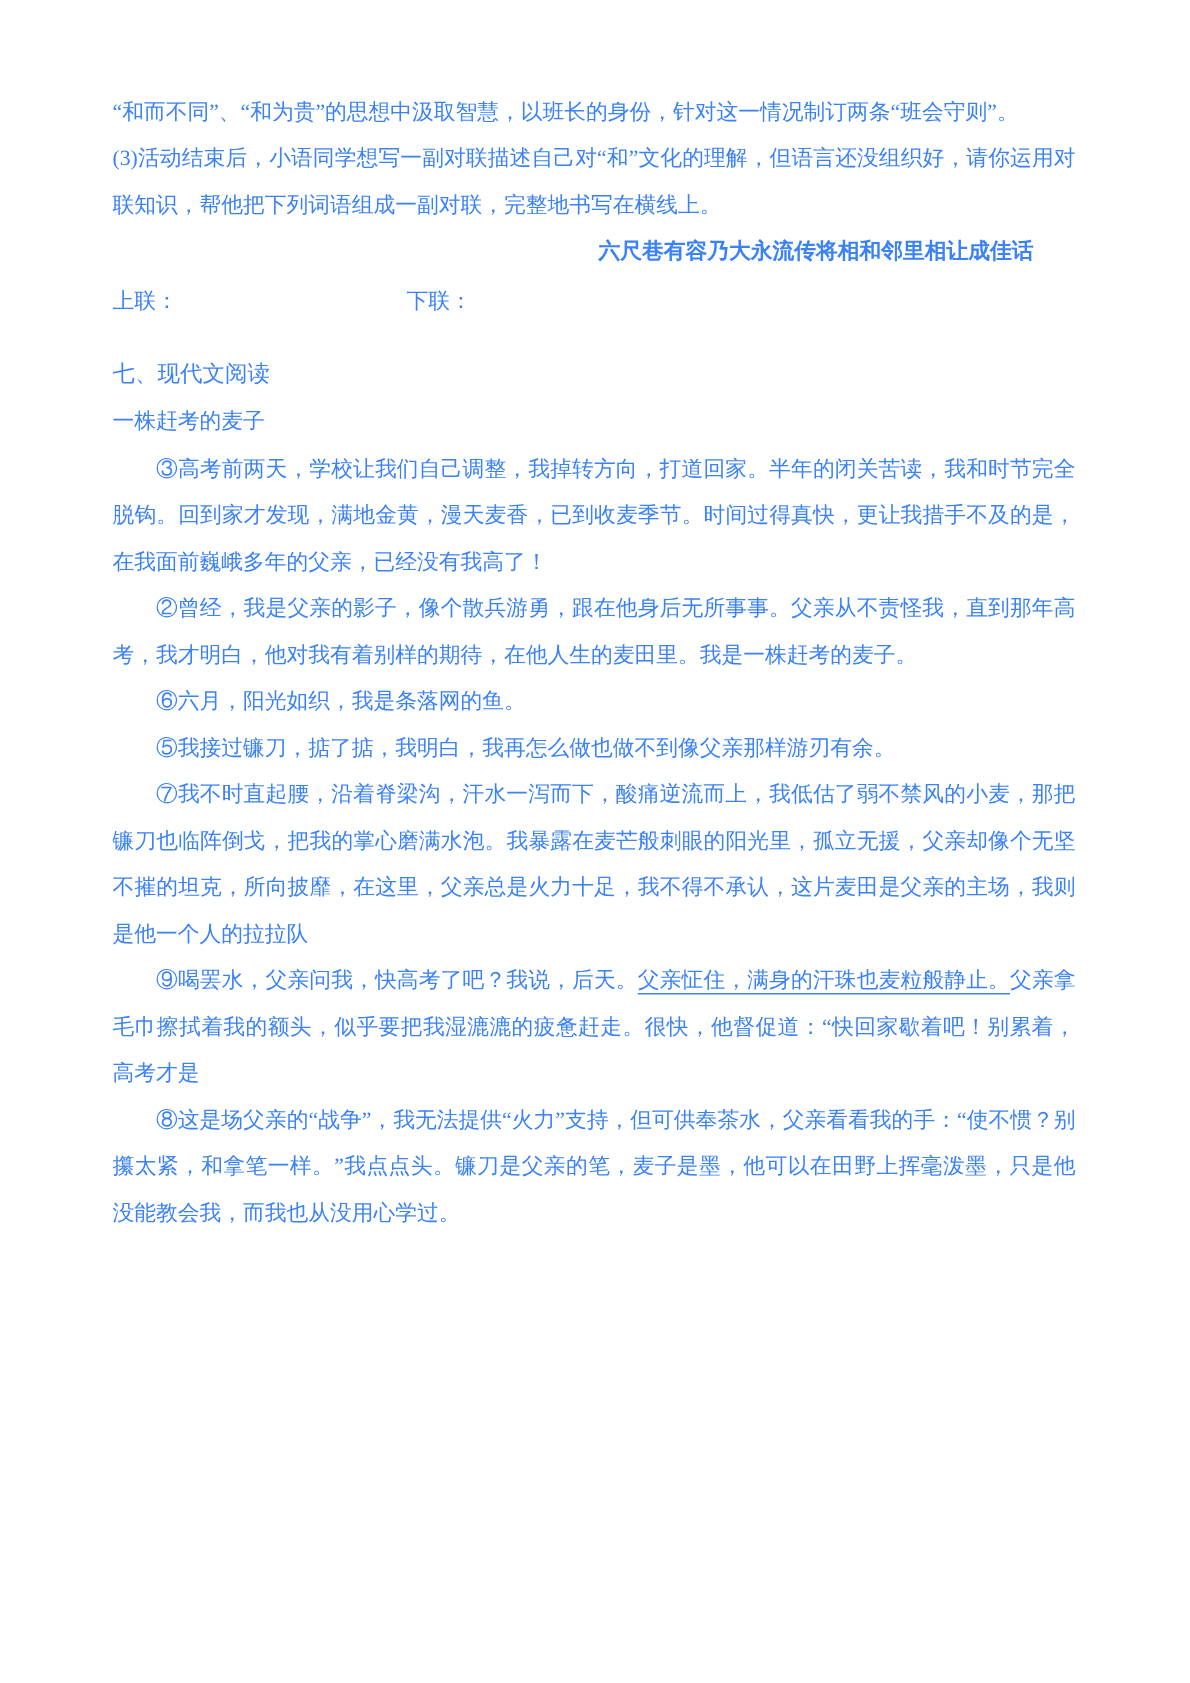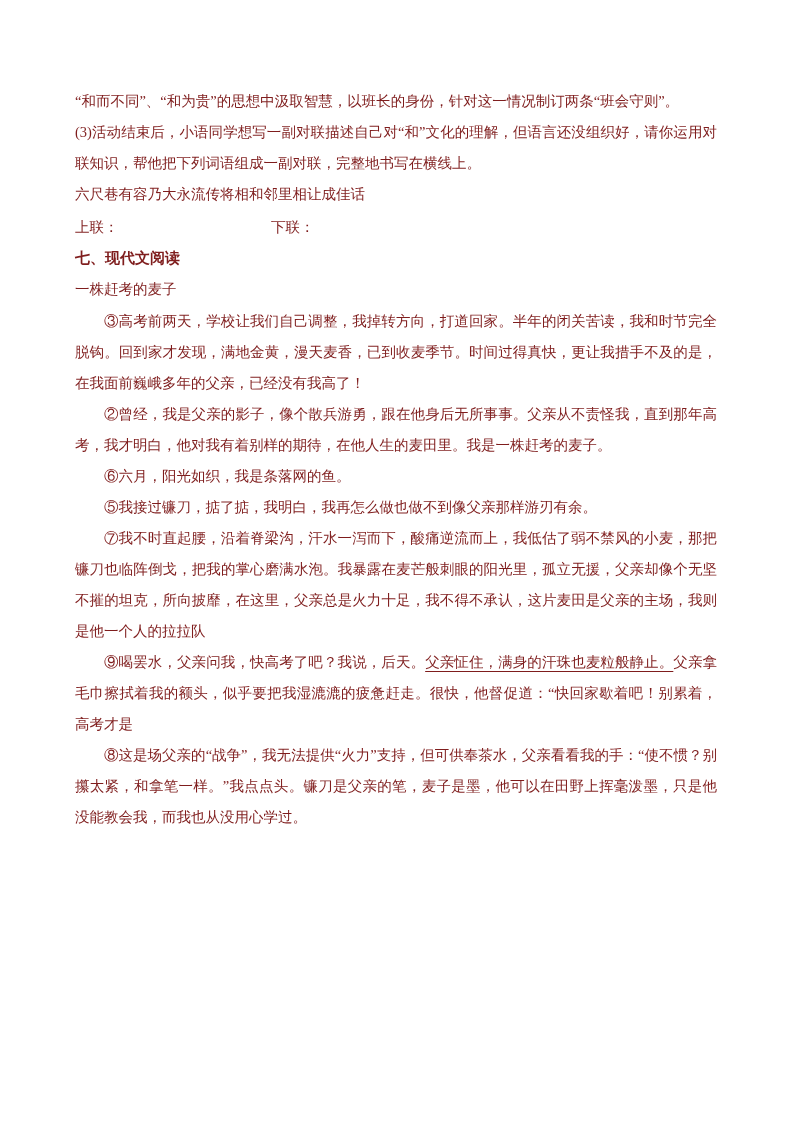--- a/index.html
+++ b/index.html
@@ -6,56 +6,58 @@
     margin: 0;
     padding: 0;
     background: #ffffff;
   }
   .page {
     position: relative;
     width: 793px;
     height: 1122px;
     box-sizing: border-box;
     background: #ffffff;
-    padding: 86px 76px 0 75px;
+    padding: 60px 76px 0 75px;
     font-family: "Liberation Serif", "DejaVu Serif", serif;
     font-size: 14.5px;
-    color: #7f1d1d;
+    color: #3b82f6;
     overflow: hidden;
   }
   .page p {
     margin: 0;
     line-height: 31px;
     text-align: justify;
   }
   .carryover {
     margin-bottom: 9px;
   }
   .part3 {
     margin-bottom: 6px;
   }
   .word-bank {
     display: flex;
-    justify-content: flex-start;
+    justify-content: flex-end;
     padding-right: 28px;
     line-height: 31px;
     margin-bottom: 2px;
+    font-weight: bold;
   }
   .word-bank span {
     white-space: nowrap;
   }
   .couplet {
     line-height: 31px;
+    margin-bottom: 18px;
   }
   .couplet .shanglian {
     display: inline-block;
     width: 196px;
   }
   .section-heading {
-    font-weight: bold;
+    font-weight: normal;
     font-size: 15px;
     line-height: 31px;
     margin: 12px 0 2px 0;
   }
   .instruction {
     margin-bottom: 2px;
   }
   .essay-title {
     text-align: center;
     line-height: 31px;

